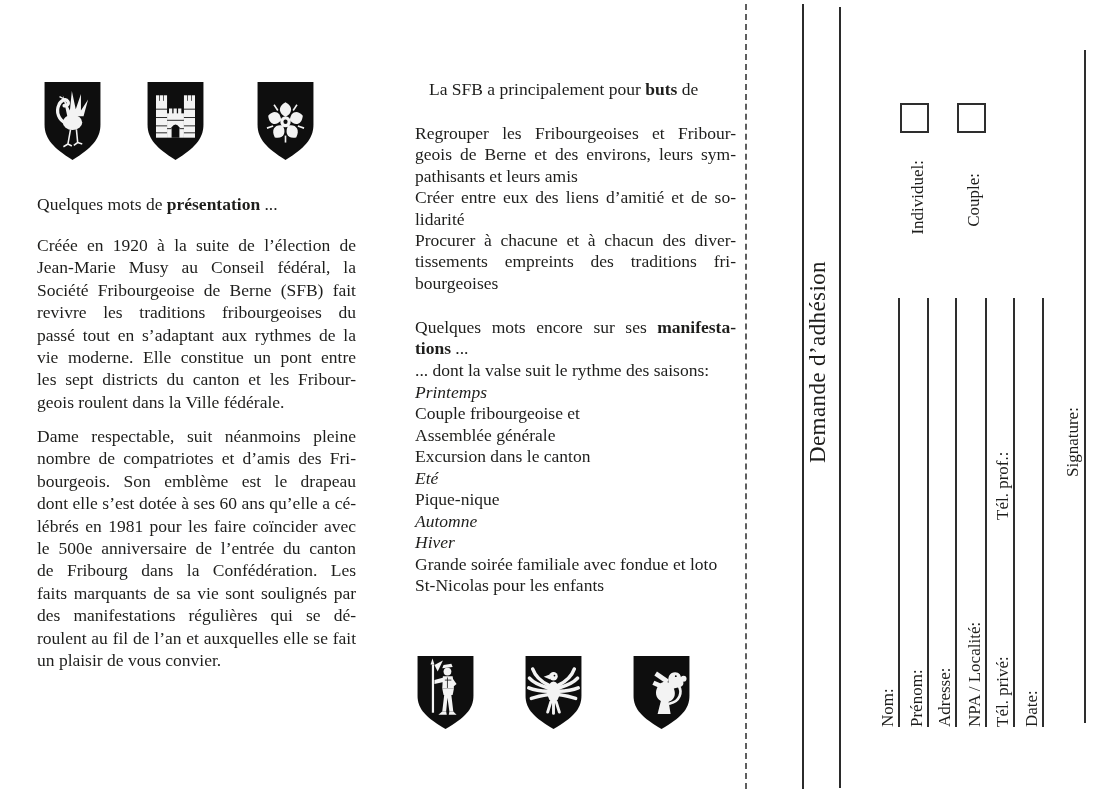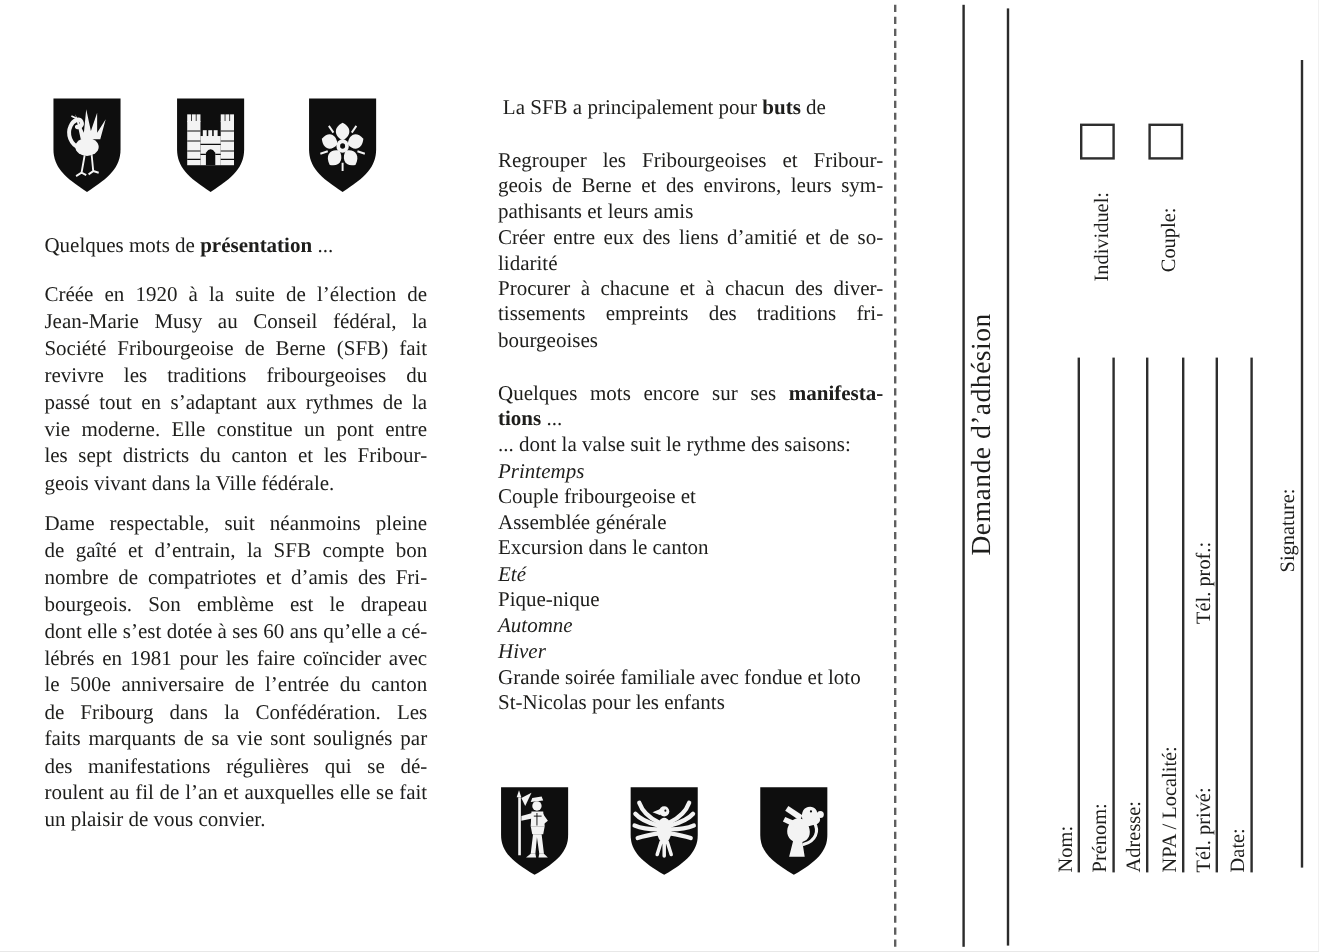--- a/index.html
+++ b/index.html
@@ -12,21 +12,21 @@
   
   .fold-line{left:745px;top:4px;height:785px;width:0;border-left:2px dashed #5f5f5f;}
   
   .emblem{top:80px;width:65px;height:82px;}
   .e1{left:40px;}.e2{left:143px;}.e3{left:253px;}
   .emblem-b{top:654px;width:65px;height:77px;}
   .e4{left:413px;}.e5{left:521px;}.e6{left:629px;}
   .emblem svg,.emblem-b svg{width:100%;height:100%;display:block;}
   
   .lc-heading{left:37px;top:194px;font-size:17.5px;white-space:nowrap;}
-  .mc-heading{left:419px;top:79px;font-size:17.5px;white-space:nowrap;}
+  .mc-heading{left:429px;top:79px;font-size:17.5px;white-space:nowrap;}
   .para{left:37px;width:319px;font-size:17.5px;line-height:22.4px;}
   .p1{top:234px;}
   .p2{top:425px;}
   .goals{left:415px;top:123px;width:321px;font-size:17.5px;line-height:21.4px;}
   .manifest-heading{left:415px;top:317px;width:321px;font-size:17.5px;line-height:21.4px;}
   .events{left:415px;top:360px;width:321px;font-size:17.5px;line-height:21.5px;}
   .line{min-height:1em;}
   .line.j{text-align:justify;text-align-last:justify;}
   .line.it{font-style:italic;}
   b{font-weight:bold;}
@@ -131,25 +131,24 @@
     <span>Quelques mots de </span><b>présentation</b><span> ...</span>
   </div>
   <div class="abs para p1">
       <div class="line j">Créée en 1920 à la suite de l’élection de</div>
       <div class="line j">Jean-Marie Musy au Conseil fédéral, la</div>
       <div class="line j">Société Fribourgeoise de Berne (SFB) fait</div>
       <div class="line j">revivre les traditions fribourgeoises du</div>
       <div class="line j">passé tout en s’adaptant aux rythmes de la</div>
       <div class="line j">vie moderne. Elle constitue un pont entre</div>
       <div class="line j">les sept districts du canton et les Fribour-</div>
-      <div class="line">geois vivant dans la Ville fédérale.</div>
+      <div class="line">geois roulent dans la Ville fédérale.</div>
     </div>
   <div class="abs para p2">
       <div class="line j">Dame respectable, suit néanmoins pleine</div>
-      <div class="line j">de gaîté et d’entrain, la SFB compte bon</div>
       <div class="line j">nombre de compatriotes et d’amis des Fri-</div>
       <div class="line j">bourgeois. Son emblème est le drapeau</div>
       <div class="line j">dont elle s’est dotée à ses 60 ans qu’elle a cé-</div>
       <div class="line j">lébrés en 1981 pour les faire coïncider avec</div>
       <div class="line j">le 500e anniversaire de l’entrée du canton</div>
       <div class="line j">de Fribourg dans la Confédération. Les</div>
       <div class="line j">faits marquants de sa vie sont soulignés par</div>
       <div class="line j">des manifestations régulières qui se dé-</div>
       <div class="line j">roulent au fil de l’an et auxquelles elle se fait</div>
       <div class="line">un plaisir de vous convier.</div>

